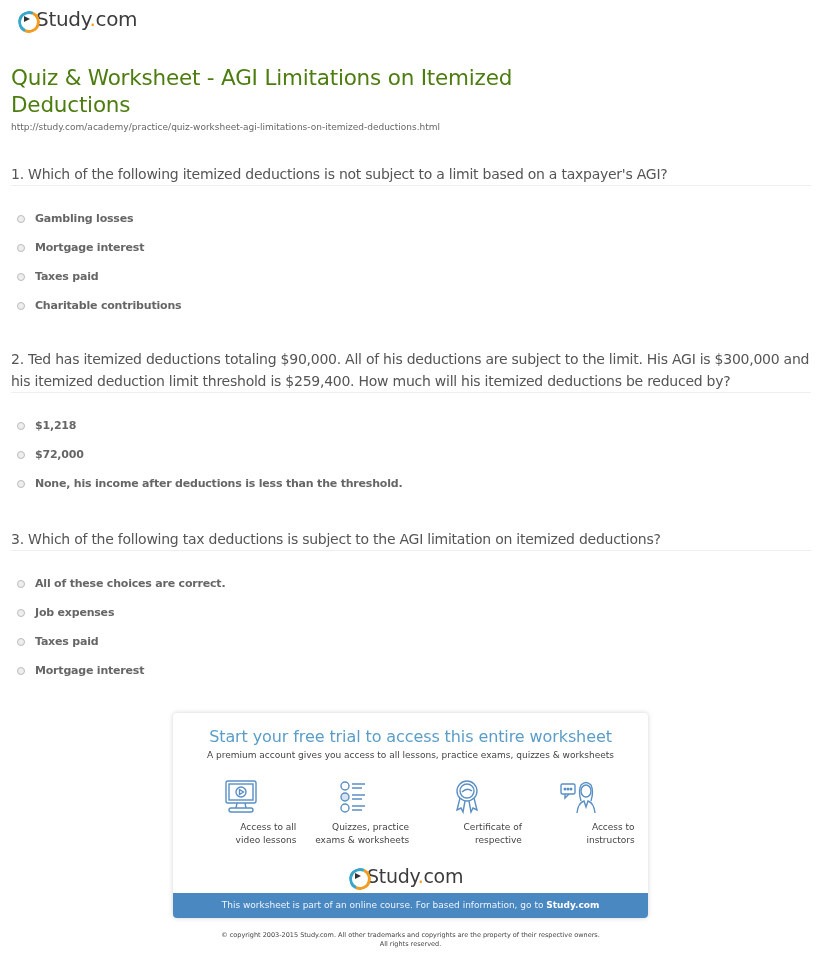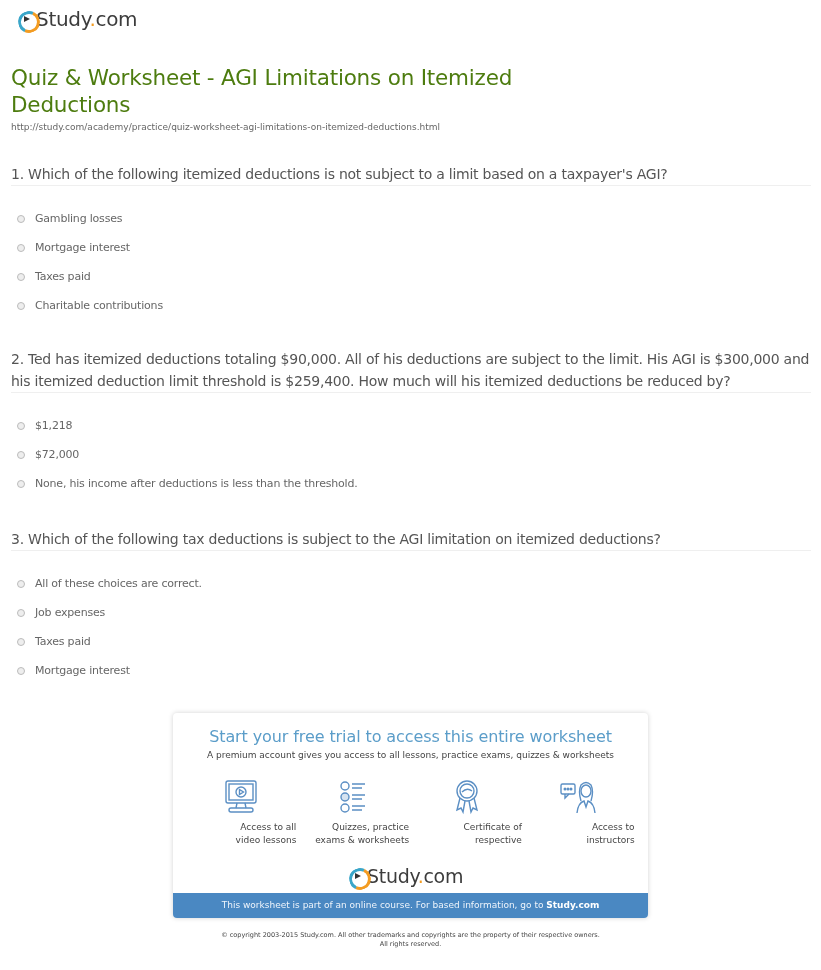--- a/index.html
+++ b/index.html
@@ -18,21 +18,21 @@
     #top-logo { left: 18px; top: 7px; }
     #top-logo .word { font-size: 20px; }
 
     .title { position: absolute; left: 11px; top: 64px; width: 520px; font-size: 21.5px; line-height: 27px;
       color: #4d7c0f; font-weight: normal; letter-spacing: -0.2px; }
     .url { position: absolute; left: 11px; top: 122px; font-size: 9px; color: #666; }
 
     .question { position: absolute; left: 11px; width: 800px; }
     .q-text { font-size: 14px; line-height: 22px; color: #555; letter-spacing: -0.25px;
       border-bottom: 1px solid #efefef; }
-    .options { margin-top: 18px; }
+    .options { margin-top: 18px; font-weight: bold; }
     .option { display: flex; align-items: center; height: 29px; }
     .radio { width: 8px; height: 8px; border-radius: 50%; border: 1px solid #bbb; background: #eee;
       margin-left: 6px; margin-right: 10px; flex-shrink: 0; }
     .opt-label { font-size: 11px; color: #666; letter-spacing: -0.2px; }
 
     .card { position: absolute; left: 173px; top: 713px; width: 475px; height: 205px; background: #fff;
       border-radius: 4px; box-shadow: 0 0 5px rgba(0,0,0,0.18); overflow: hidden; }
     .card-title { position: absolute; top: 14px; width: 100%; text-align: center; font-size: 16px; color: #5b9dc9; letter-spacing: -0.1px; }
     .card-sub { position: absolute; top: 37px; width: 100%; text-align: center; font-size: 9px; color: #444; }
     .features { position: absolute; top: 66px; left: 0; width: 100%; display: flex; justify-content: space-around; padding: 0 12px; }

